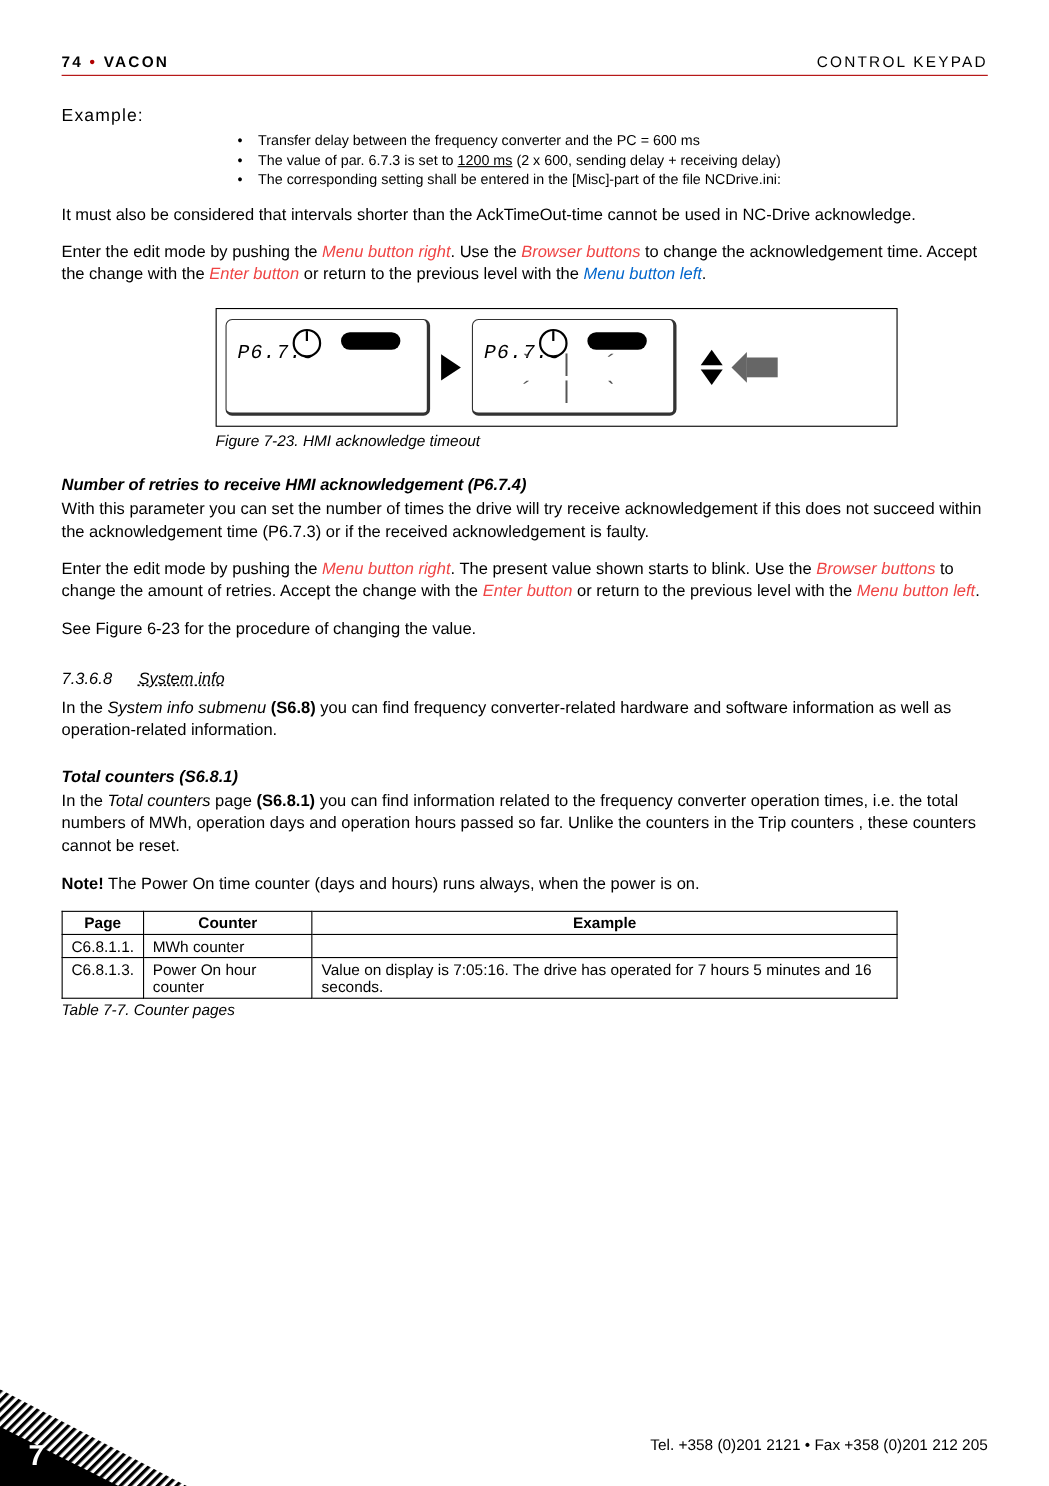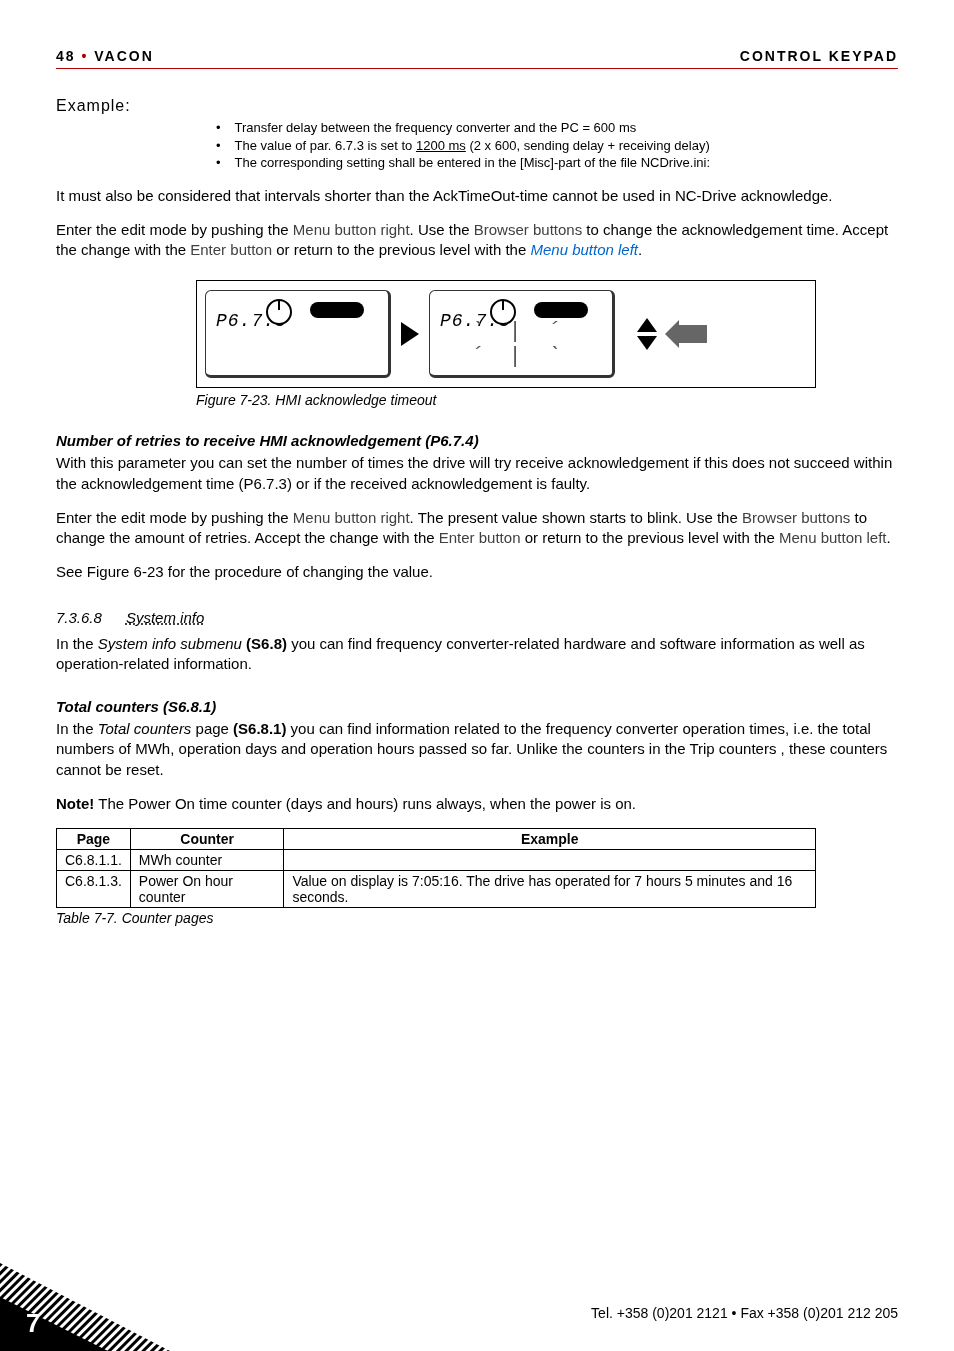--- a/index.html
+++ b/index.html
@@ -22,21 +22,21 @@
     align-items: baseline;
     margin-bottom: 4px;
   }
   .header-left {
     font-weight: bold;
     letter-spacing: 2px;
     font-size: 14px;
   }
   .bullet-red { color: #b00000; }
   .header-right {
-    font-weight: bold;
+    font-weight: normal;
     letter-spacing: 2px;
     font-size: 14px;
   }
   .hr-red {
     border: none;
     border-top: 1.5px solid #b00000;
     margin: 2px 0 28px 0;
   }
   .example-label {
     font-weight: normal;
@@ -58,21 +58,21 @@
   .sub-indent {
     margin-left: 280px;
     font-size: 15px;
     line-height: 1.35;
   }
   .body-p {
     font-size: 15px;
     line-height: 1.35;
     margin: 14px 0;
   }
-  .italic-link { color: #404040; }
+  .italic-link { color: #ef4444; font-style: italic; }
   .menu-left { color: #0066cc; font-style: italic; }
   .underline { text-decoration: underline; }
 
   .figure-wrap {
     margin: 20px 0 4px 140px;
     border: 1px solid #000;
     width: 620px;
     height: 108px;
     background: #fff;
     display: flex;
@@ -249,21 +249,21 @@
     font-size: 14px;
   }
 </style>
 </head>
 <body>
 
 <div class="page">
 
   <div class="header-row">
     <div class="header-left">
-      <span>48</span>
+      <span>74</span>
       <span class="bullet-red"> • </span>
       <span>VACON</span>
     </div>
     <div class="header-right">CONTROL KEYPAD</div>
   </div>
   <hr class="hr-red">
 
   <div class="example-label">Example:</div>
   <ul class="bullet-list">
     <li>Transfer delay between the frequency converter and the PC = 600 ms</li>

